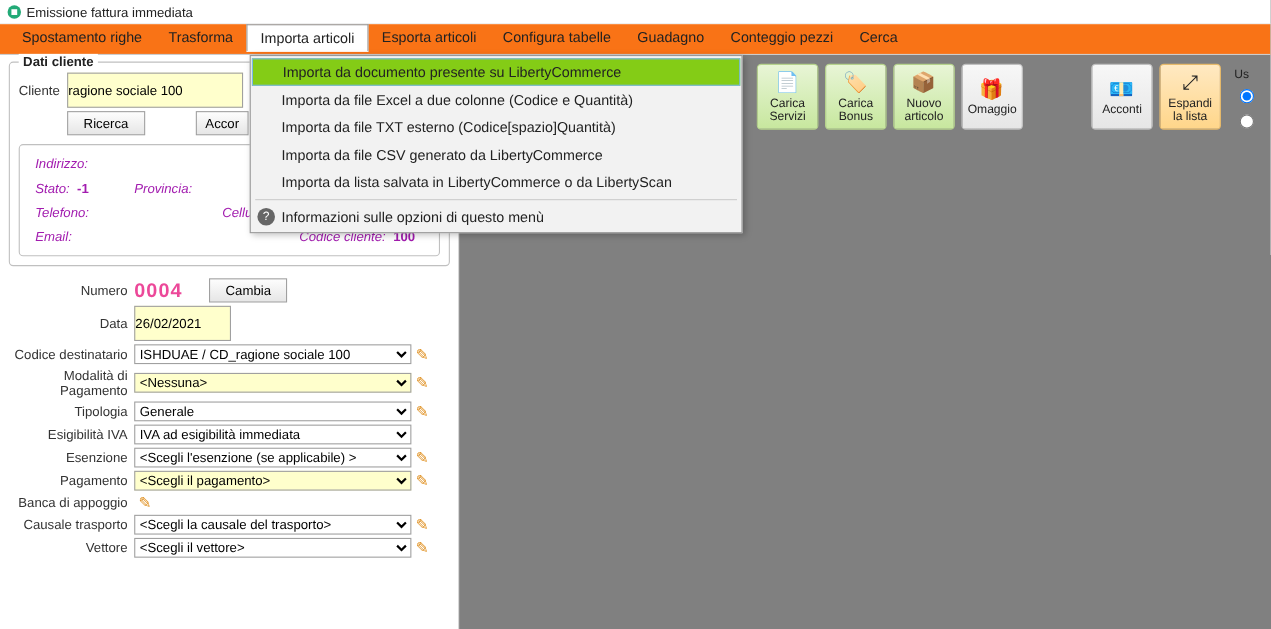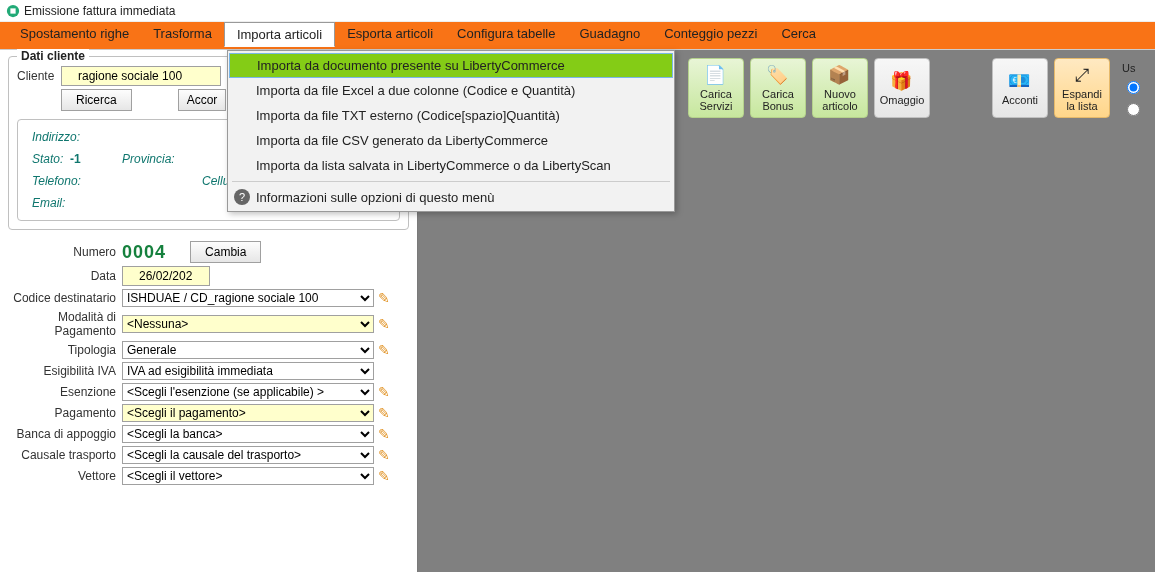--- a/index.html
+++ b/index.html
@@ -18,29 +18,29 @@
   .tb-btn .ico { font-size: 18px; margin-bottom: 2px; }
   .right-radios { position: absolute; right: -2px; top: 58px; display: flex; flex-direction: column; gap: 4px; font-size: 11px; padding: 4px 2px; }
   .main { display: flex; height: calc(572px - 22px - 28px); }
   .left-col { width: 418px; border-right: 1px solid #7a7a7a; background: #fff; display: flex; flex-direction: column; }
   .right-col { flex: 1; background: #808080; }
   .group { border: 1px solid #c0c0c0; border-radius: 4px; margin: 4px 8px; padding: 6px 8px; position: relative; }
   .group-title { position: absolute; top: -8px; left: 8px; background: #fff; padding: 0 4px; font-weight: bold; font-size: 12px; }
   .row { display: flex; align-items: center; margin: 3px 0; font-size: 12px; }
   .row .lbl { width: 110px; text-align: right; padding-right: 6px; font-style: italic; color: #333; }
   .row .lbl.plain { font-style: normal; }
-  input.txt { border: 1px solid #a0a0a0; height: 20px; padding: 1px 16px; font-size: 12px; }
+  input.txt { border: 1px solid #a0a0a0; height: 32px; padding: 1px 0; font-size: 12px; }
   input.txt.yellow { background: #ffffcc; }
   select.sel { border: 1px solid #a0a0a0; height: 18px; font-size: 12px; width: 252px; background: #fff; }
   select.sel.yellow { background: #ffffcc; }
   .btn { border: 1px solid #a0a0a0; background: linear-gradient(#fdfdfd,#e6e6e6); height: 22px; padding: 0 14px; font-size: 12px; cursor: pointer; }
-  .info-block { font-style: italic; color: #0f766e; line-height: 22px; padding-left: 6px; }
+  .info-block { font-style: italic; color: #a21caf; line-height: 22px; padding-left: 6px; }
   .info-block .pair { display: flex; }
   .info-block .k { width: 90px; }
-  .numero { color: #15803d; font-size: 18px; font-weight: bold; letter-spacing: 1px; }
+  .numero { color: #ec4899; font-size: 18px; font-weight: bold; letter-spacing: 1px; }
   .pencil { color: #e09020; font-size: 14px; margin-left: 4px; cursor: pointer; }
   .form-rows { padding: 4px 8px 0 0; }
   .form-rows .row .lbl { width: 122px; font-style: normal; }
   .dropdown-menu { position: absolute; left: 227px; top: 50px; width: 448px; background: #f2f2f2; border: 1px solid #999; box-shadow: 2px 2px 6px rgba(0,0,0,.25); z-index: 30; padding: 2px 0; }
   .dropdown-menu .ditem { padding: 5px 28px; font-size: 13px; cursor: default; }
   .dropdown-menu .ditem.hl { background: #84cc16; border: 1px solid #7ab7e8; margin: 0 1px; padding: 4px 27px; }
   .dropdown-menu .sep { height: 1px; background: #ccc; margin: 3px 4px; }
   .dropdown-menu .info-row { display: flex; align-items: center; padding: 4px 6px 4px 6px; font-size: 13px; }
   .dropdown-menu .info-row .qicon { width: 16px; height: 16px; border-radius: 50%; background: #666; color: #fff; display: inline-flex; align-items: center; justify-content: center; font-size: 11px; margin-right: 6px; }
   .small-date { width: 88px; }
@@ -154,21 +154,20 @@
         <select class="sel"><option>&lt;Scegli l'esenzione (se applicabile) &gt;</option></select>
         <span class="pencil">✎</span>
       </div>
       <div class="row">
         <span class="lbl">Pagamento</span>
         <select class="sel yellow"><option>&lt;Scegli il pagamento&gt;</option></select>
         <span class="pencil">✎</span>
       </div>
       <div class="row">
         <span class="lbl">Banca di appoggio</span>
-        <select class="sel"><option>&lt;Scegli la banca&gt;</option></select>
         <span class="pencil">✎</span>
       </div>
       <div class="row">
         <span class="lbl">Causale trasporto</span>
         <select class="sel"><option>&lt;Scegli la causale del trasporto&gt;</option></select>
         <span class="pencil">✎</span>
       </div>
       <div class="row">
         <span class="lbl">Vettore</span>
         <select class="sel"><option>&lt;Scegli il vettore&gt;</option></select>

